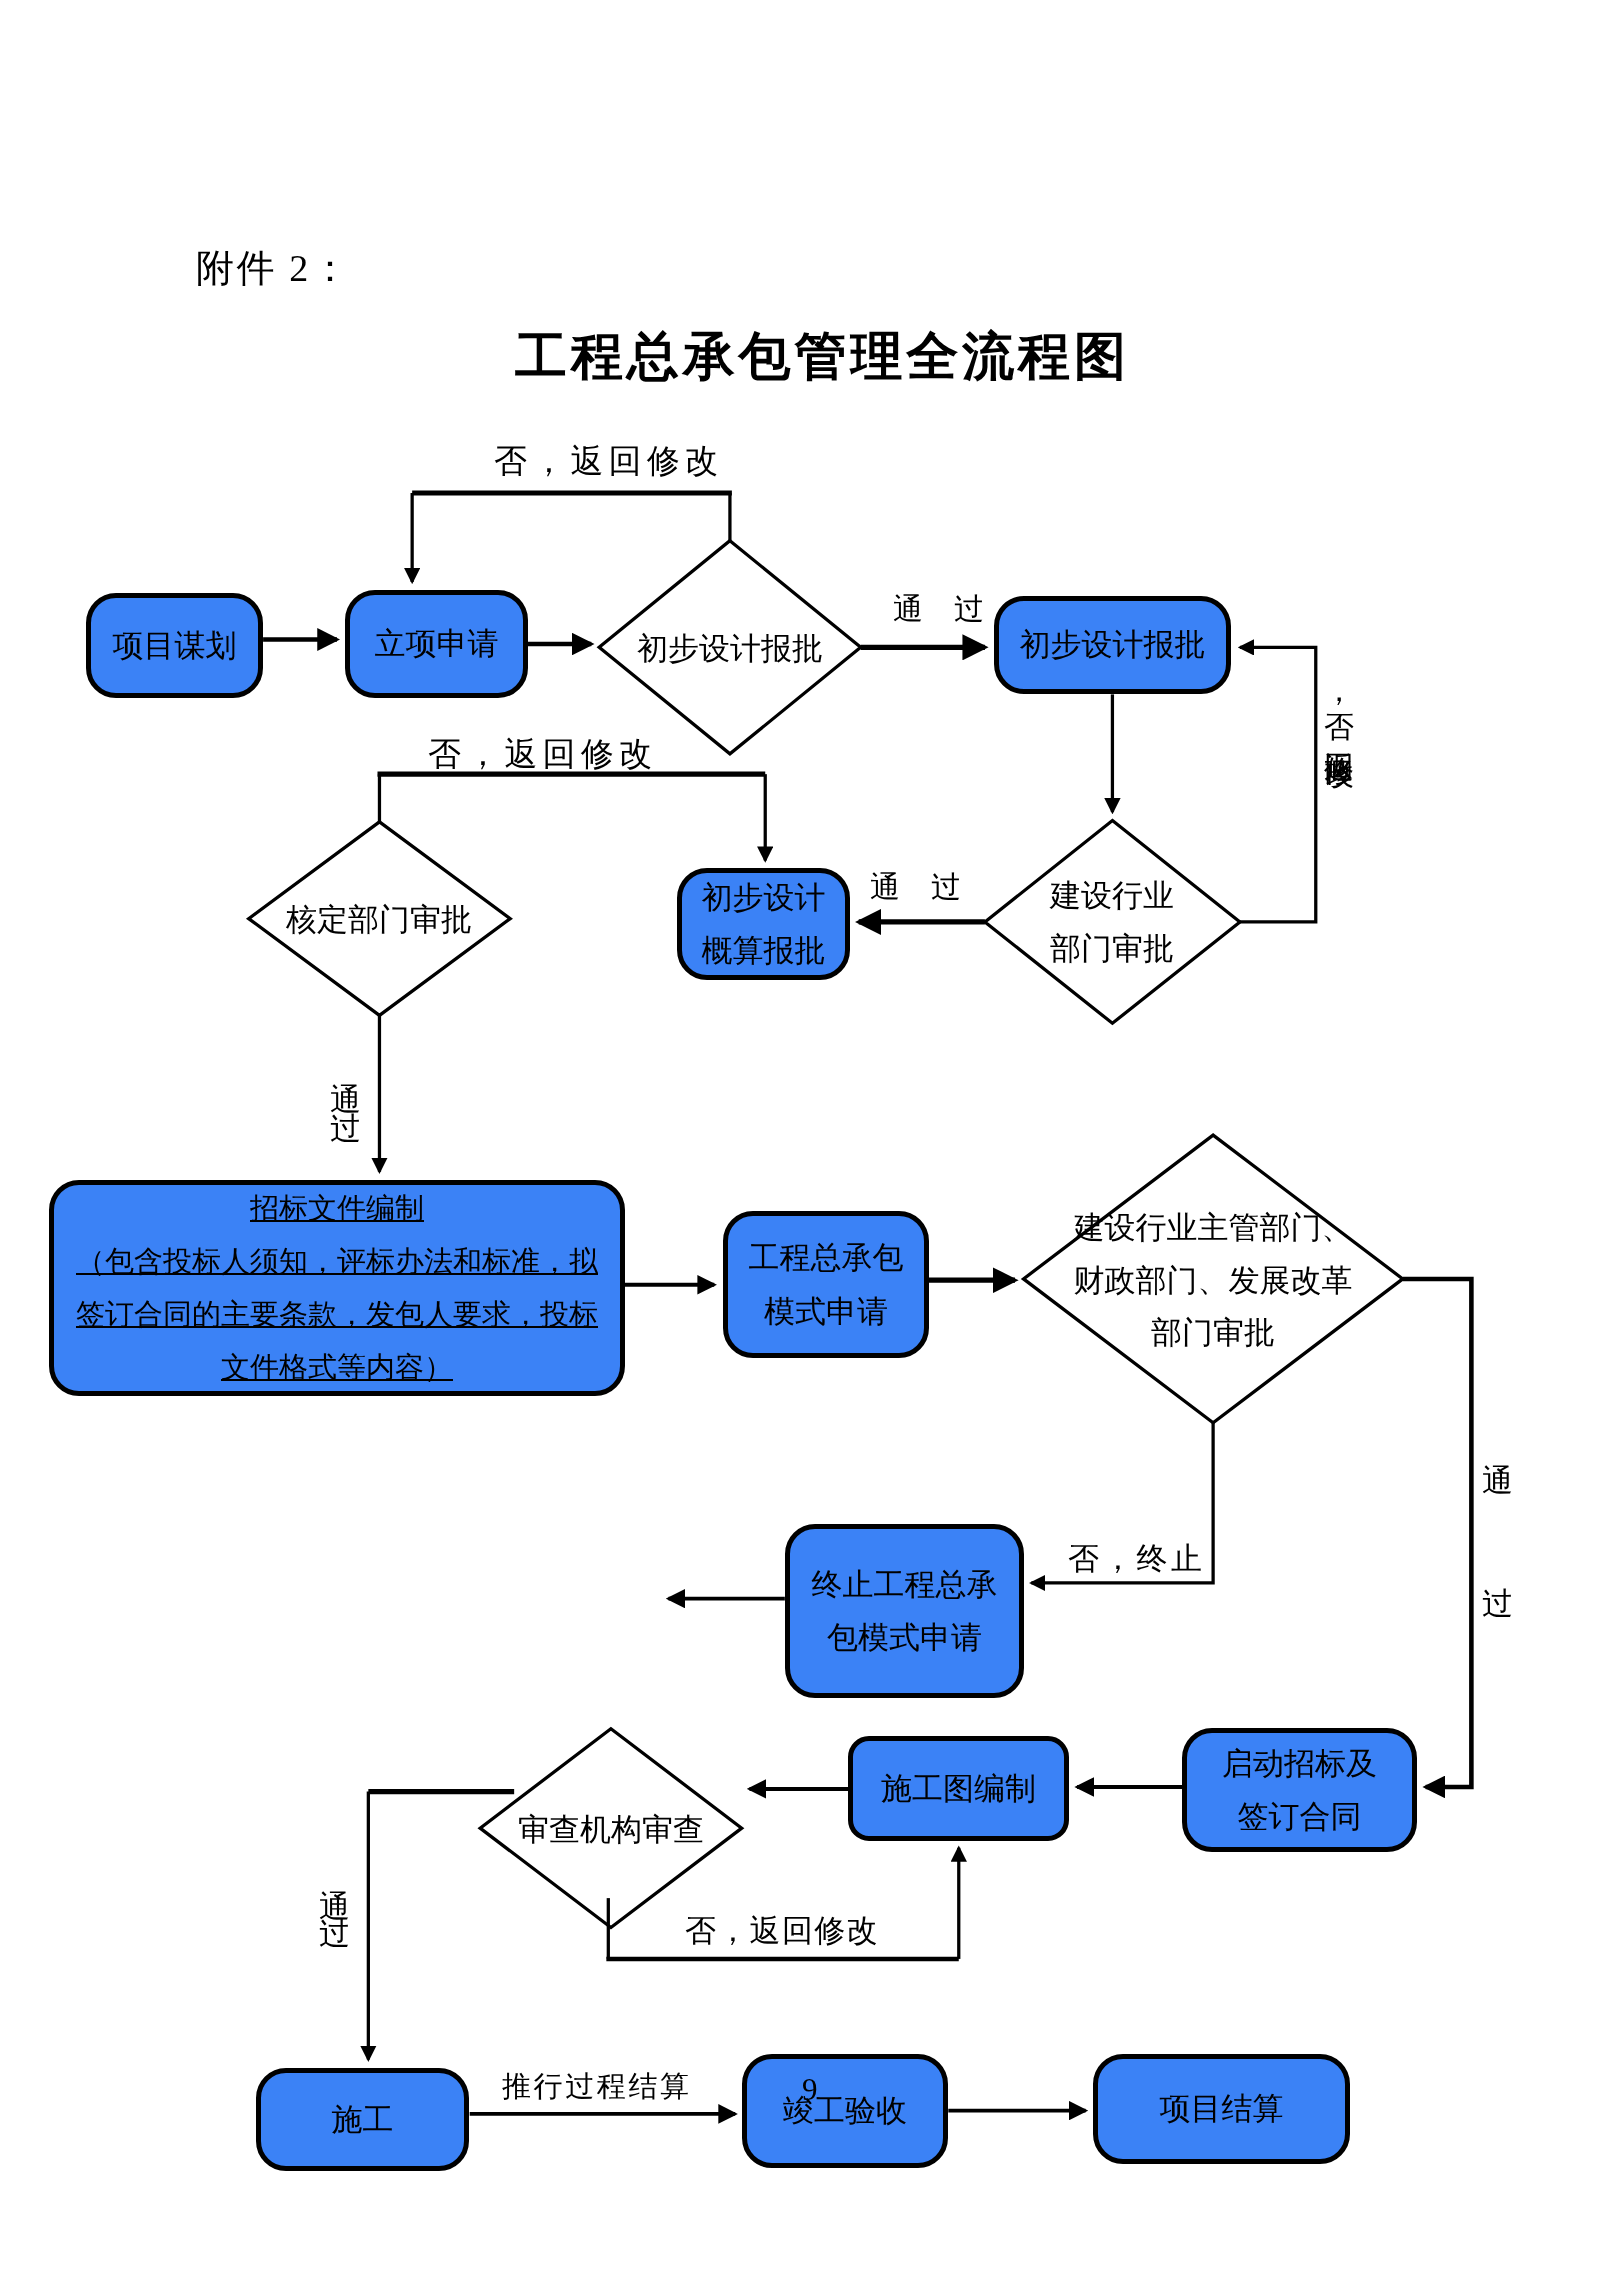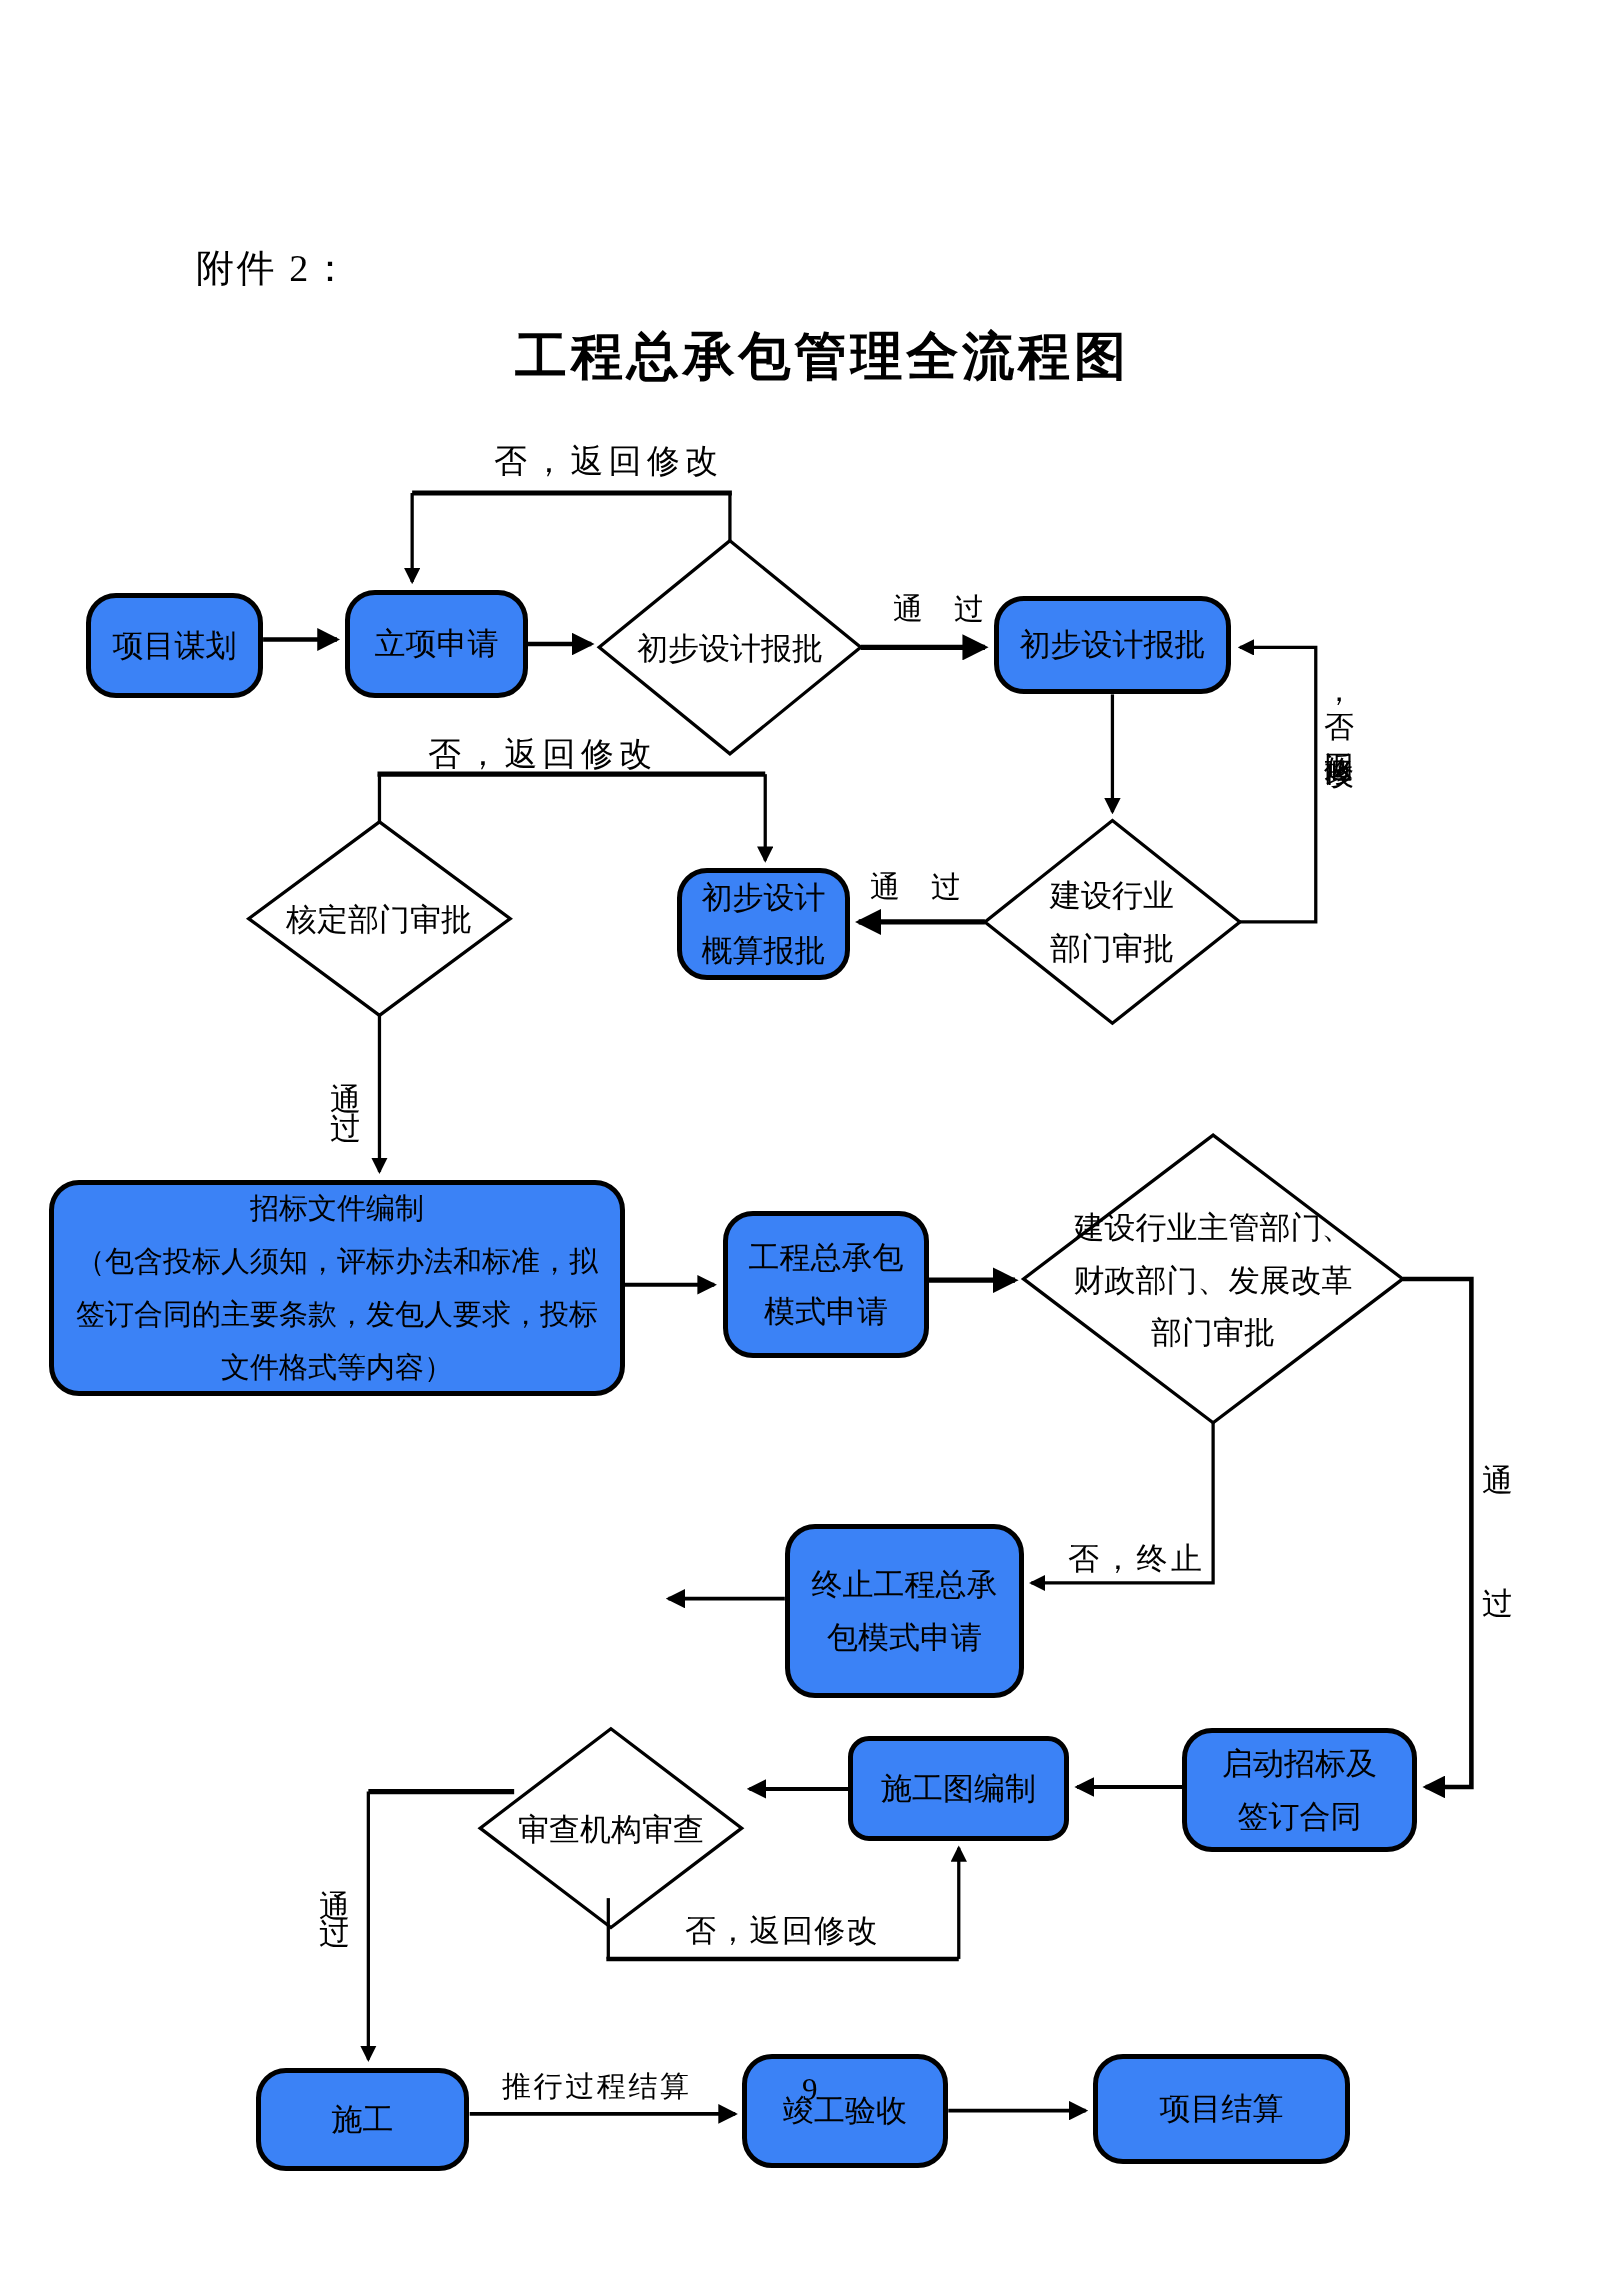--- a/index.html
+++ b/index.html
@@ -34,21 +34,21 @@
     border-radius: 30px;
     background: #3b82f6;
     display: flex;
     align-items: center;
     justify-content: center;
     text-align: center;
     font-size: 31px;
     line-height: 1.72;
     white-space: pre-line;
   }
-  .node.big { font-size: 29px; line-height: 1.82; padding: 0 5.2px; }
+  .node.big { font-size: 29px; line-height: 1.82; padding: 0 5.2px; text-decoration: underline; }
   .dlabel {
     position: absolute;
     transform: translate(-50%, -50%);
     text-align: center;
     font-size: 31px;
     line-height: 1.7;
     white-space: pre-line;
   }
   .elabel {
     position: absolute;

